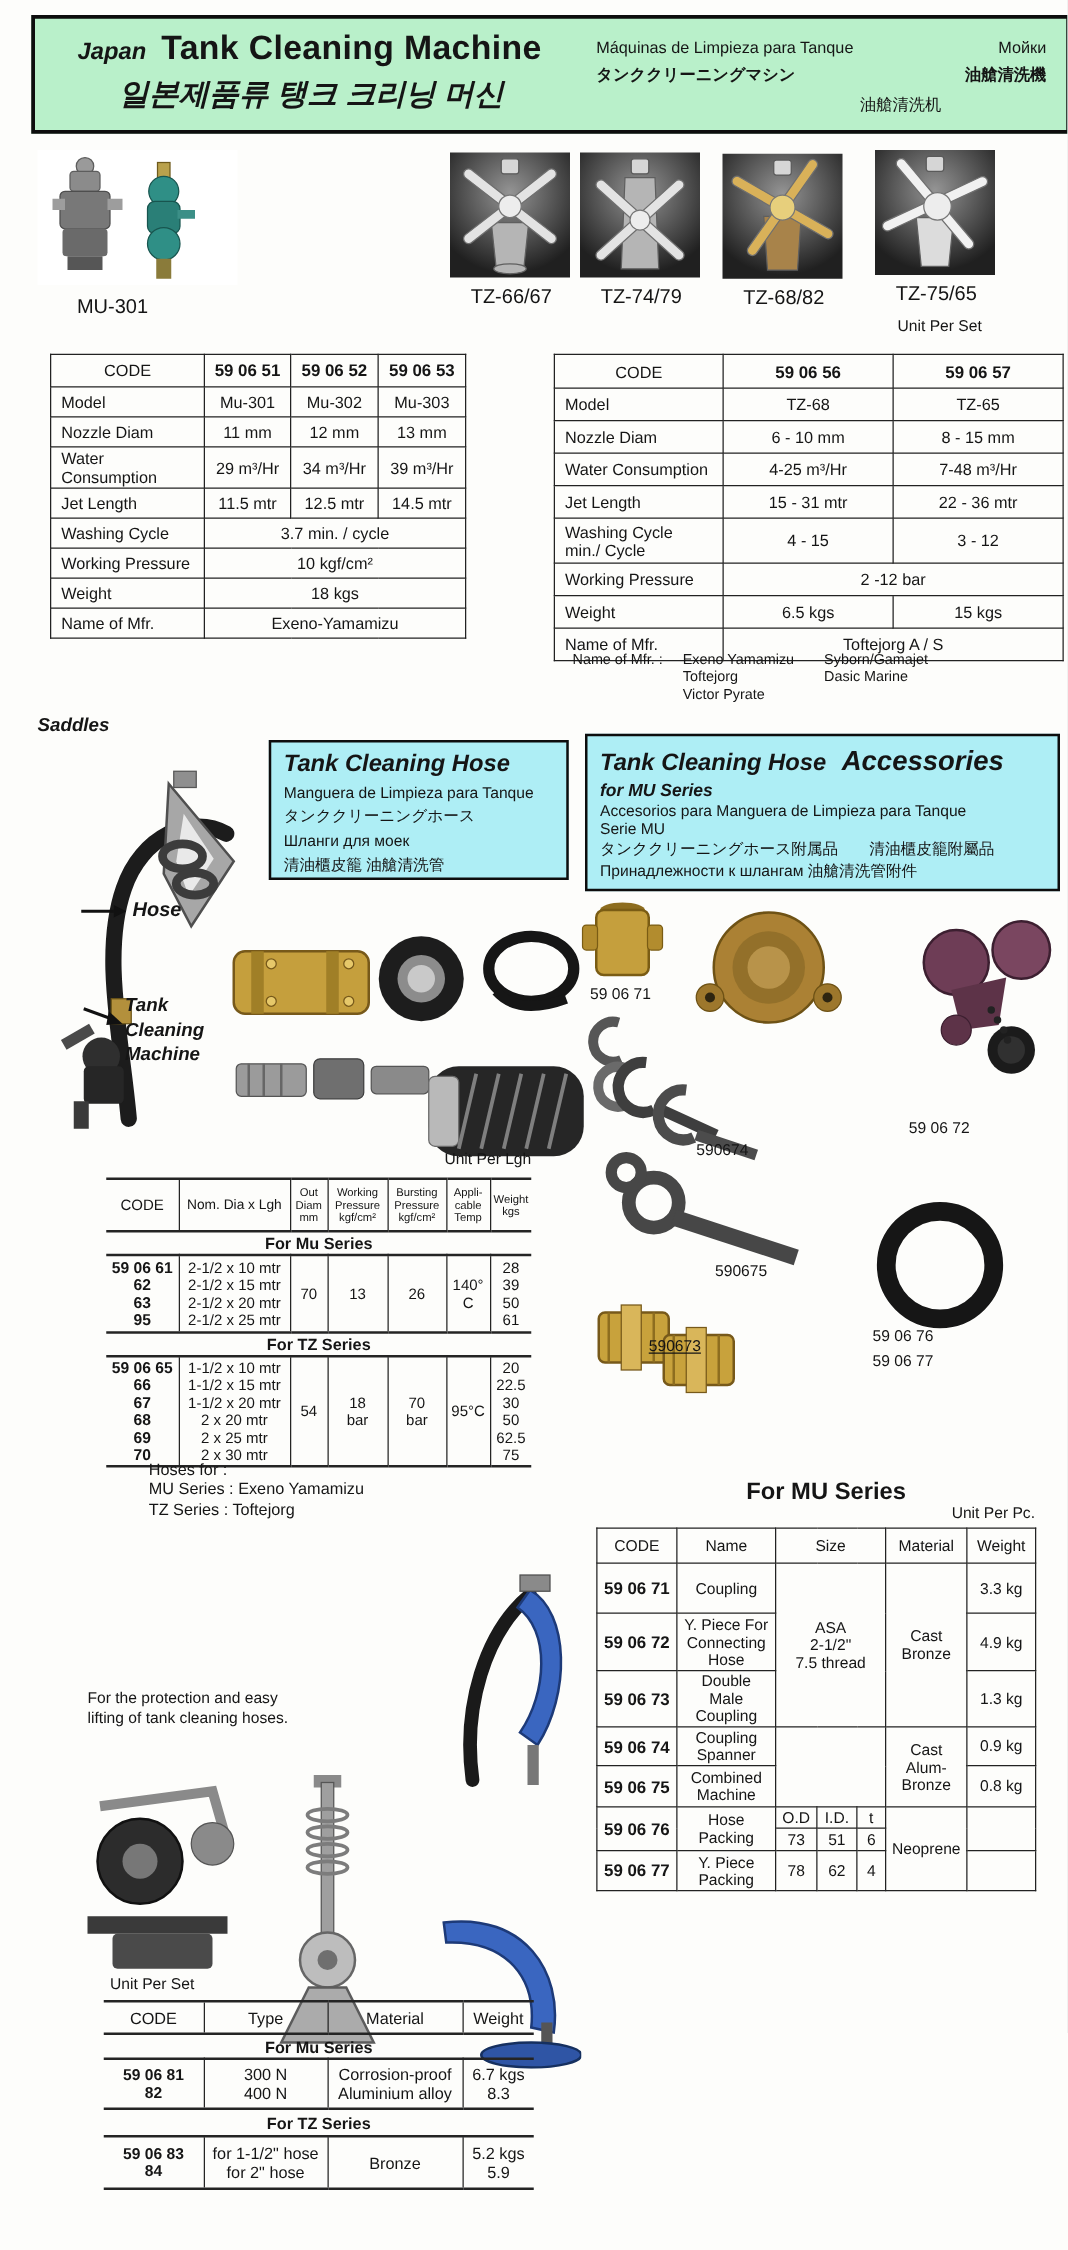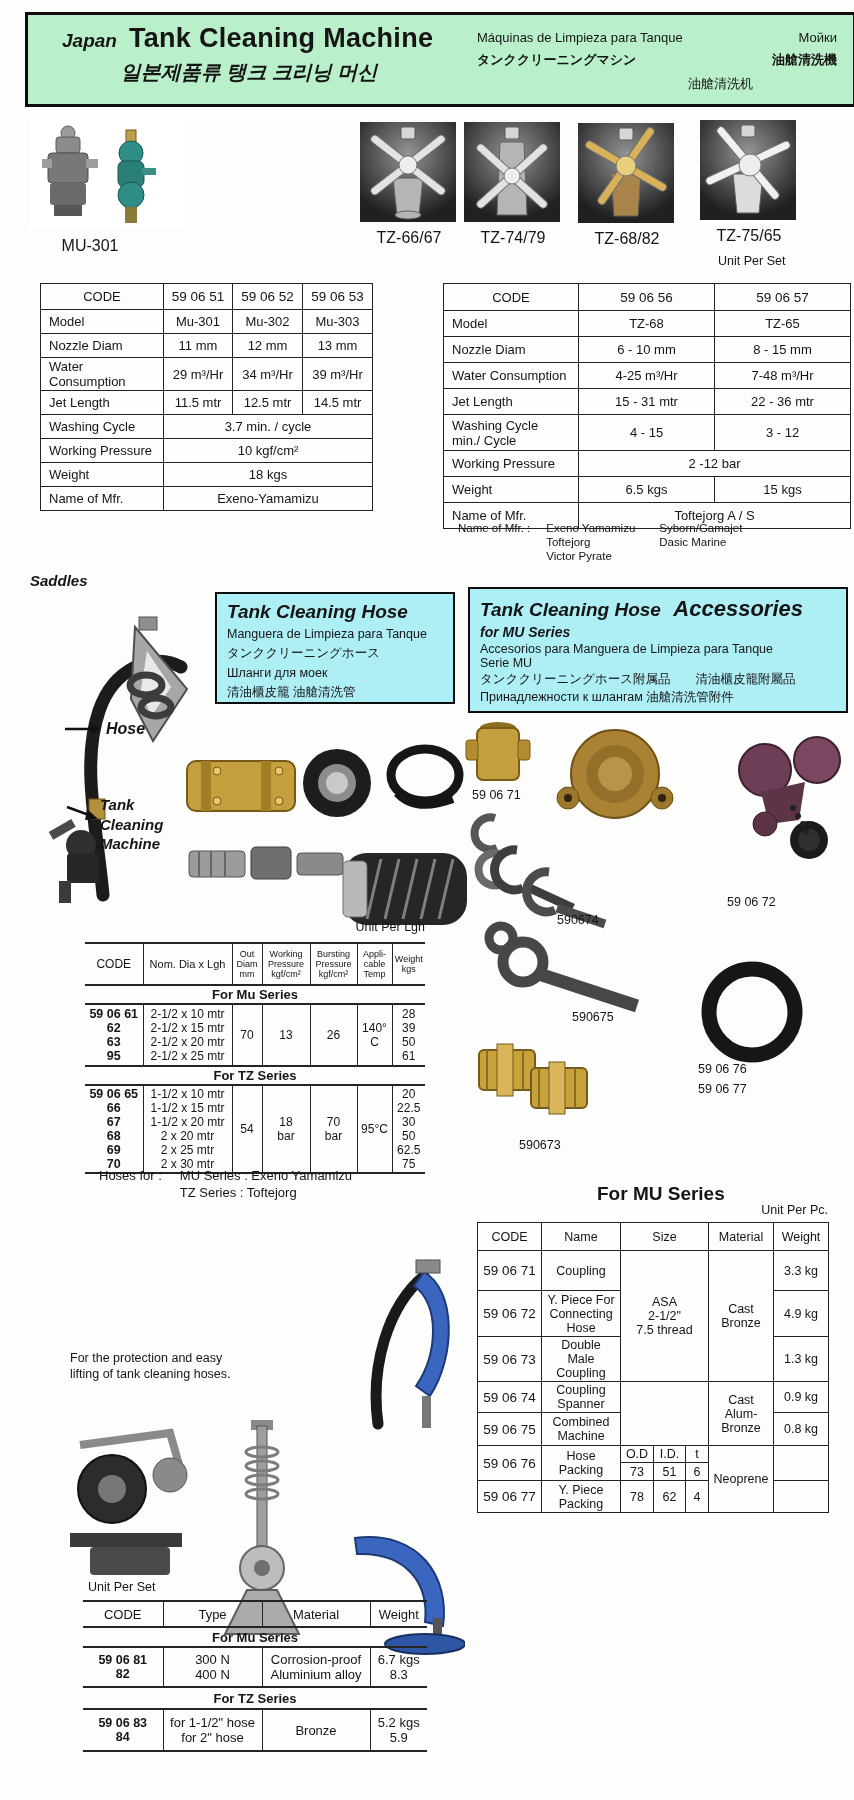--- a/index.html
+++ b/index.html
@@ -8,21 +8,21 @@
   .abs{position:absolute;}
   .pre{white-space:pre-line;}
 
   
   .header-box{background:#b9f0ca;border:3px solid #0d0d0d;box-sizing:border-box;
               display:flex;padding:8px 16px 6px 16px;}
   .h-left{width:410px;}
   .h-title-row{display:flex;align-items:baseline;}
   .h-japan{font-style:italic;font-weight:bold;font-size:19px;margin:2px 12px 0 18px;}
   .h-title{font-weight:bold;font-size:27px;letter-spacing:.3px;}
-  .h-kr{font-weight:bold;font-style:italic;font-size:20px;text-align:center;margin-top:5px;}
+  .h-kr{font-weight:bold;font-style:italic;font-size:24px;text-align:center;margin-top:5px;}
   .h-right{margin-left:auto;width:360px;font-size:13px;padding-top:7px;}
   .h-row{display:flex;justify-content:space-between;margin-bottom:6px;}
   .h-bold{font-weight:bold;}
   .h-row3{justify-content:flex-end;padding-right:84px;}
 
   
   .plabel{font-size:16px;text-align:center;margin-top:7px;}
   .tzfig{width:98px;}
   .tzphoto{width:96px;height:100px;background:radial-gradient(circle at 50% 32%,#949494,#202020 78%);}
   .tzphoto svg .knob{fill:#d6d6d6;stroke:#5a5a5a;}
@@ -33,21 +33,21 @@
   .tz3 .tzphoto svg .body{fill:#a8834a;}
   .tz3 .tzphoto svg .hub{fill:#e7cf7c;}
   .tz4 .tzphoto svg .bar{fill:#f1f1f1;}
   .tz4 .tzphoto svg .body{fill:#dcdcdc;}
 
   
   table.spec{border-collapse:collapse;table-layout:fixed;font-size:13px;}
   table.spec td{border:1.6px solid #222;padding:1px 4px;text-align:center;
                 white-space:pre-line;vertical-align:middle;overflow:hidden;}
   table.spec td.lbl{text-align:left;padding-left:8px;}
-  table.spec td.code{font-weight:normal;font-size:13.5px;}
+  table.spec td.code{font-weight:bold;font-size:13.5px;}
 
   
   table.open{border-collapse:collapse;table-layout:fixed;font-size:12px;}
   table.open td{border-top:2px solid #242424;border-bottom:2px solid #242424;
                 border-left:1.4px solid #242424;padding:1px 2px;text-align:center;
                 white-space:pre-line;vertical-align:middle;}
   table.open td:first-child{border-left:none;}
   table.open td.band{font-weight:bold;font-size:13px;}
   table.open tr.hdr td{font-size:9px;line-height:10px;}
   td.ralign{text-align:right;padding-right:10px;font-weight:bold;font-size:12.5px;}
@@ -415,21 +415,21 @@
       <line x1="110" y1="356" x2="110" y2="396" stroke="#8d6d1f" stroke-width="2"></line>
     </svg>
   </div>
 
   <div class="abs unitlbl" style="left:472px;top:788px;">59 06 71</div>
   <div class="abs unitlbl" style="left:727px;top:895px;">59 06 72</div>
   <div class="abs unitlbl" style="left:557px;top:913px;">590674</div>
   <div class="abs unitlbl" style="left:572px;top:1010px;">590675</div>
   <div class="abs unitlbl" style="left:698px;top:1062px;">59 06 76</div>
   <div class="abs unitlbl" style="left:698px;top:1082px;">59 06 77</div>
-  <div class="abs unitlbl" style="left:519px;top:1138px;">590673</div>
+  <div class="abs unitlbl" style="left:519px;top:1070px;text-decoration:underline;">590673</div>
 
   <div class="abs unitlbl" style="left:325px;top:920px;width:100px;text-align:right;">Unit Per Lgh</div>
 
   <table class="open abs" style="left:85px;top:942px;width:340px;">
     <colgroup>
         <col style="width:58px">
         <col style="width:89px">
         <col style="width:30px">
         <col style="width:48px">
         <col style="width:47px">
@@ -502,21 +502,21 @@
       <td>20
 22.5
 30
 50
 62.5
 75</td>
     </tr>
   </tbody>
     </table>
 
-  <div class="abs" style="left:99px;top:1168px;display:flex;font-size:13px;">
+  <div class="abs" style="left:119px;top:1168px;display:flex;font-size:13px;flex-direction:column;">
     <span style="margin-right:18px;">Hoses  for :</span>
     <span>
       <span style="display:block;">MU Series  :  Exeno Yamamizu</span>
       <span style="display:block;margin-top:2px;">TZ Series  :  Toftejorg</span>
     </span>
   </div>
 
   <div class="abs secthead" style="left:597px;top:1183px;">For  MU Series</div>
   <div class="abs unitlbl" style="left:728px;top:1203px;width:100px;text-align:right;">Unit Per Pc.</div>
 

